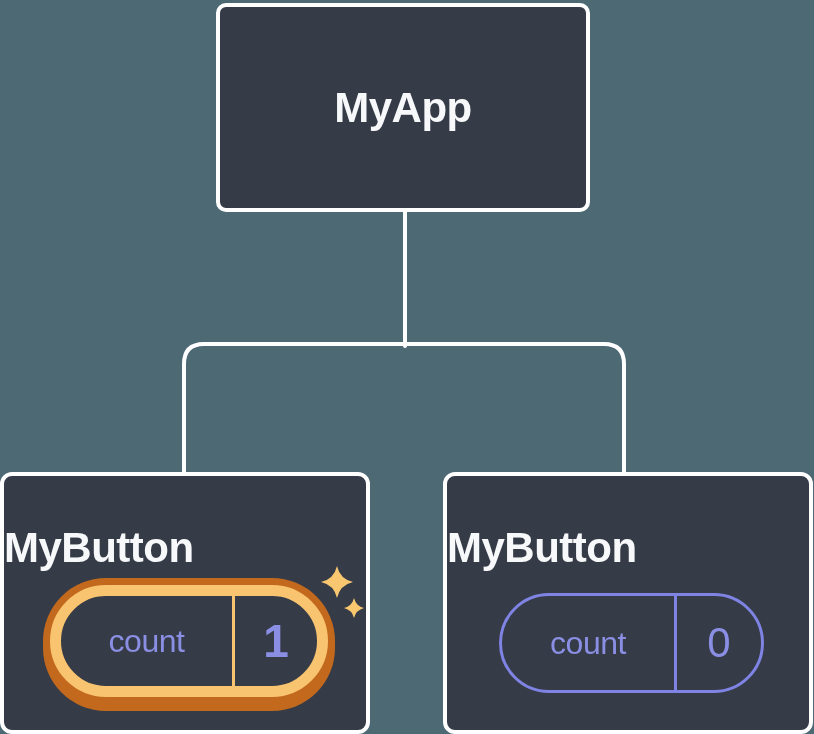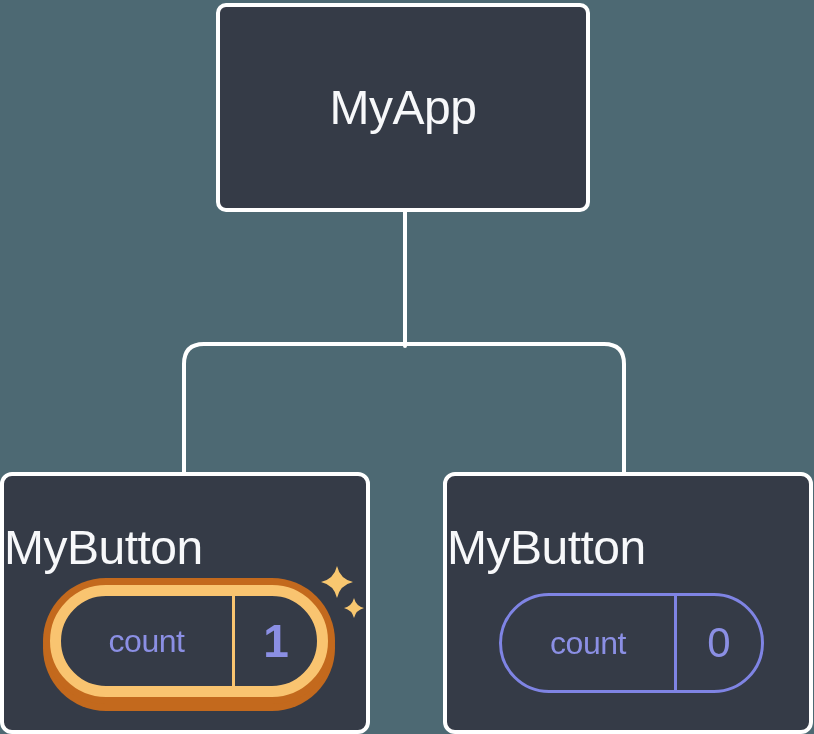--- a/index.html
+++ b/index.html
@@ -38,22 +38,22 @@
   }
   .node-child {
     top: 472px; width: 370px; height: 262px;
     border-radius: 12px;
   }
   .node-left  { left: 0px; }
   .node-right { left: 443px; }
 
   .node-title {
     color: var(--text-title);
-    font-size: 48px;
-    font-weight: normal;
+    font-size: 42px;
+    font-weight: bold;
     letter-spacing: -0.5px;
     line-height: 40px;
     white-space: nowrap;
   }
   .node-child .node-title {
     position: absolute;
     top: 52px; left: 0; right: 0;
   }
 
   

